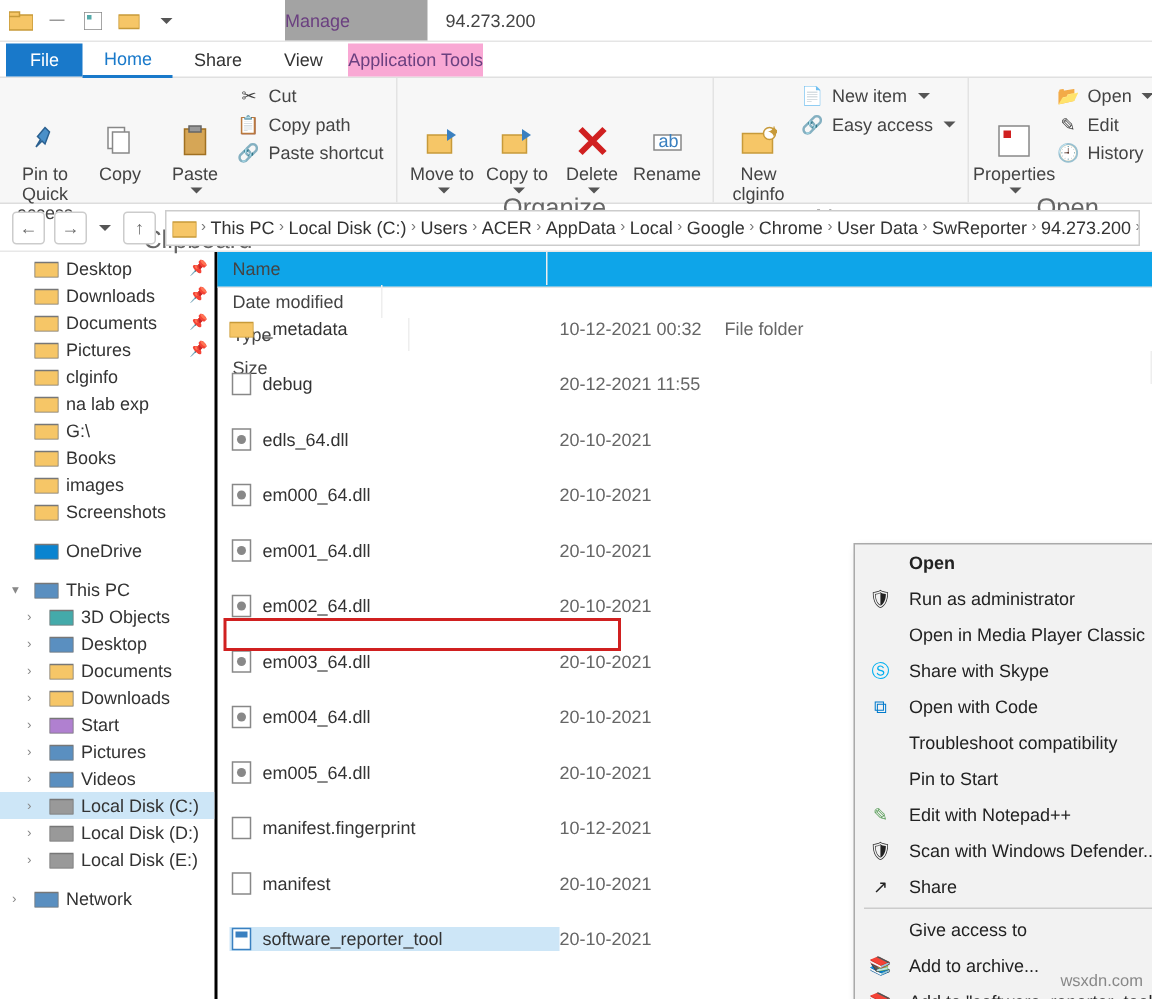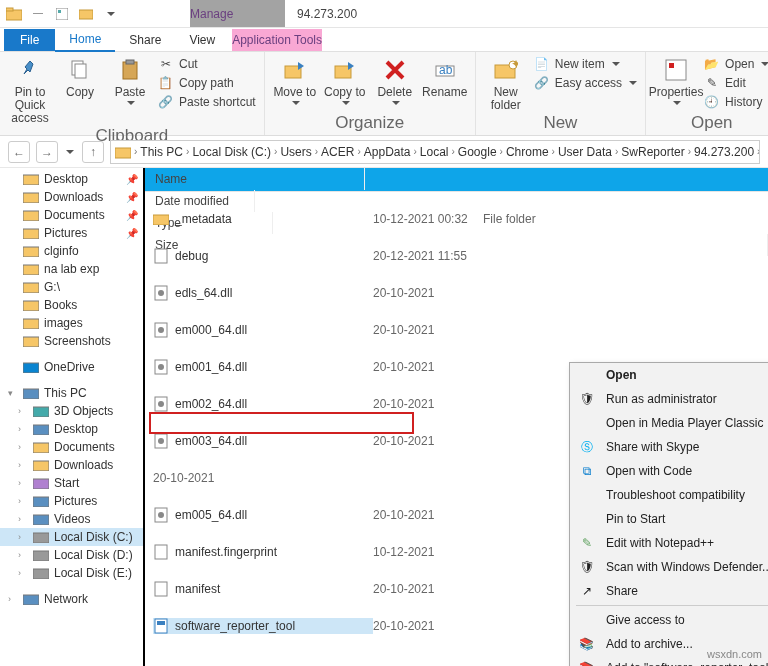--- a/index.html
+++ b/index.html
@@ -19,21 +19,21 @@
 .ribbon-tabs .tab { padding: 4px 14px; color: #333; }
 .ribbon-tabs .tab.active { border-bottom: 2px solid #1979ca; color: #1979ca; }
 .ribbon-tabs .ctx-tab { background: #f9a8d4; color: #6b4080; padding: 4px 0; }
 
 
 .ribbon { height: 84px; background: #f7f7f7; border-bottom: 1px solid #ddd; display: flex; }
 .ribbon .group { border-right: 1px solid #e3e3e3; padding: 4px 8px 2px 8px; display: flex; flex-direction: column; justify-content: space-between; }
 .ribbon .group-label { text-align: center; font-size: 17px; color: #666; }
 .ribbon .group-body { display: flex; gap: 6px; align-items: flex-start; }
 .rb-big { display: flex; flex-direction: column; align-items: center; gap: 2px; width: 44px; color: #444; font-size: 11px; text-align: center; line-height: 1.1; }
-.rb-big .icon { width: 28px; height: 28px; display: flex; align-items: center; justify-content: center; }
+.rb-big .icon { width: 28px; height: 28px; display: flex; align-items: center; justify-content: center; margin-top: 24px; }
 .rb-small-col { display: flex; flex-direction: column; gap: 3px; }
 .rb-small { display: flex; align-items: center; gap: 5px; color: #444; font-size: 11px; white-space: nowrap; }
 .rb-small .icon { width: 16px; height: 16px; display: flex; align-items: center; justify-content: center; }
 .dd { border-left: 4px solid transparent; border-right: 4px solid transparent; border-top: 4px solid #555; display: inline-block; margin-left: 2px; }
 
 
 .addrbar { height: 32px; display: flex; align-items: center; padding: 0 8px; gap: 6px; border-bottom: 1px solid #e8e8e8; }
 .navbtn { width: 22px; height: 22px; border: 1px solid #ccc; border-radius: 3px; display: flex; align-items: center; justify-content: center; color: #666; background: #fff; }
 .addr { flex: 1; height: 24px; border: 1px solid #ccc; display: flex; align-items: center; padding: 0 4px; background: #fff; overflow: hidden; }
 .addr .crumb { display: flex; align-items: center; color: #333; white-space: nowrap; }
@@ -212,21 +212,21 @@
   <div class="group">
     <div class="group-body">
       <div class="rb-big">
           <span class="icon">
             <svg width="24" height="20">
               <rect x="1" y="5" width="20" height="13" fill="#f6c667" stroke="#c79a3a"></rect>
               <circle cx="19" cy="5" r="4" fill="#fff" stroke="#c79a3a"></circle>
               <text x="17" y="8" font-size="8" fill="#c79a3a">✦</text>
             </svg>
           </span>
-          <span>New folder</span>
+          <span>New clginfo</span>
         </div>
       <div class="rb-small-col">
         <div class="rb-small">
             <span class="icon">📄</span>
             <span>New item</span> 
             <span class="dd"></span>
           </div>
         <div class="rb-small">
             <span class="icon">🔗</span>
             <span>Easy access</span> 
@@ -617,20 +617,29 @@
                 <rect width="12" height="14" x="1" y="1" fill="#fff" stroke="#888"></rect>
                 <circle cx="7" cy="8" r="3" fill="#888"></circle>
               </svg>
             </span>
             <span>em003_64.dll</span>
           </div>
   <div class="c-date">20-10-2021</div>
   <div class="c-type"></div>
         </div>
         <div class="row">
+          <div class="c-name">
+            <span class="fico">
+              <svg width="14" height="16">
+                <rect width="12" height="14" x="1" y="1" fill="#fff" stroke="#888"></rect>
+                <circle cx="7" cy="8" r="3" fill="#888"></circle>
+              </svg>
+            </span>
+            <span>em004_64.dll</span>
+          </div>
   <div class="c-date">20-10-2021</div>
   <div class="c-type"></div>
         </div>
         <div class="row">
           <div class="c-name">
             <span class="fico">
               <svg width="14" height="16">
                 <rect width="12" height="14" x="1" y="1" fill="#fff" stroke="#888"></rect>
                 <circle cx="7" cy="8" r="3" fill="#888"></circle>
               </svg>

